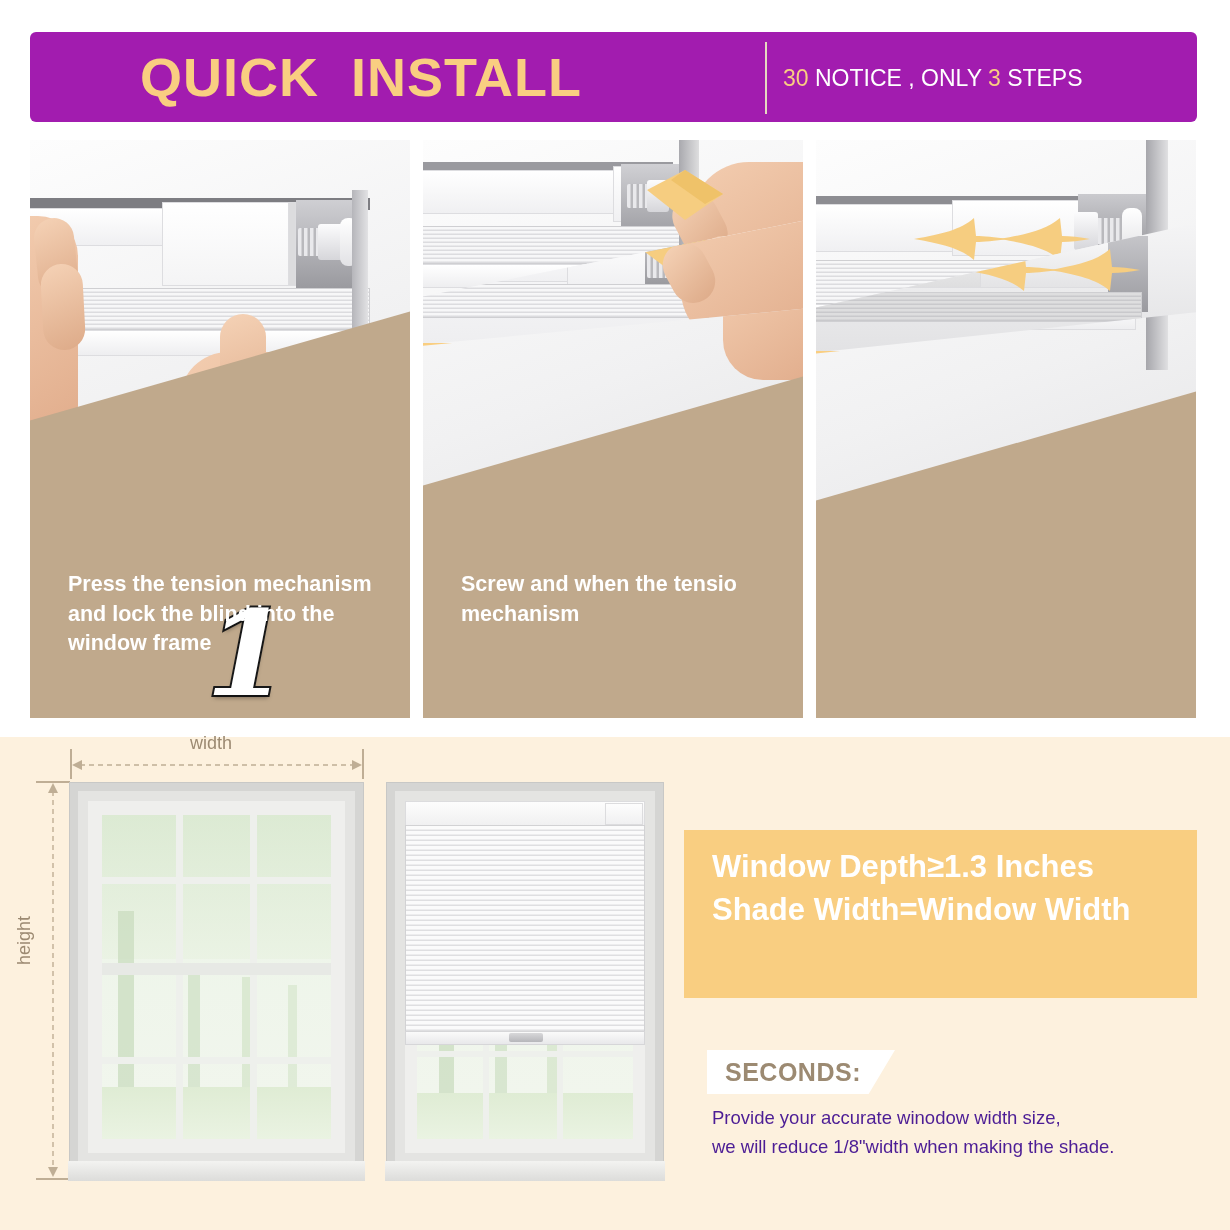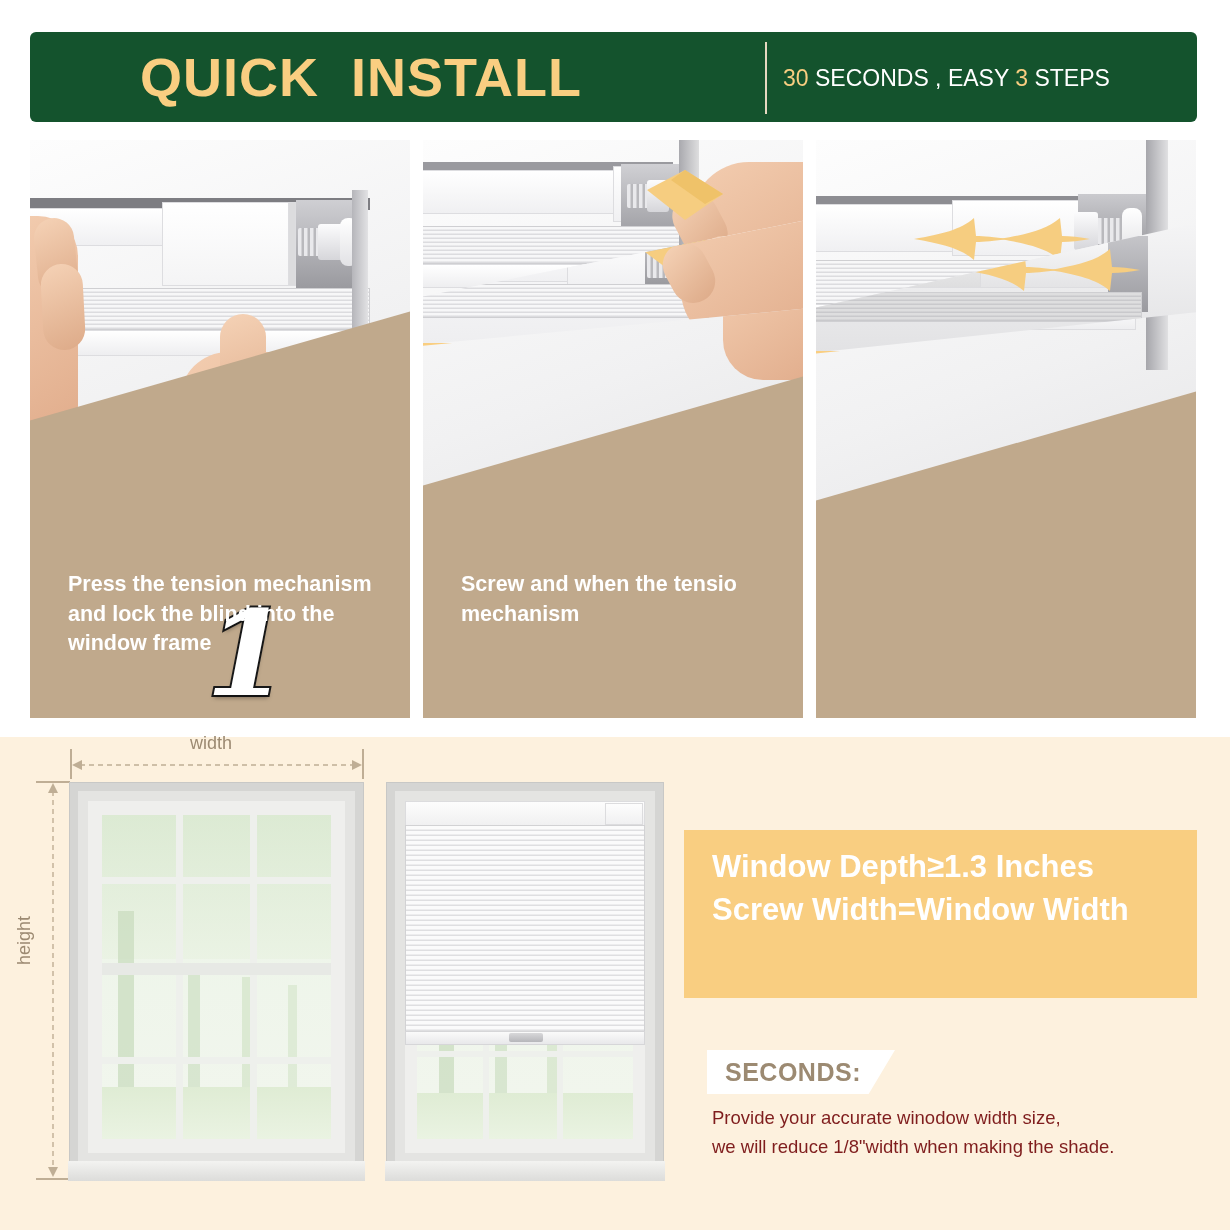--- a/index.html
+++ b/index.html
@@ -13,21 +13,21 @@
 
   
   #top-section{
     position:absolute; left:0; top:0; width:1230px; height:737px;
     background:#ffffff;
   }
 
   
   #header-bar{
     position:absolute; left:30px; top:32px; width:1167px; height:90px;
-    background:#14532d;
+    background:#a21caf;
     border-radius:6px;
     display:flex; align-items:center;
   }
   #header-title{
     color:#F9CE81;
     font-size:54px;
     font-weight:bold;
     letter-spacing:1px;
     margin-left:110px;
     white-space:pre;
@@ -191,33 +191,33 @@
     height:44px; padding:0 34px 0 18px;
     background:#ffffff;
     clip-path:polygon(0 0, 100% 0, 86% 100%, 0 100%);
     display:flex; align-items:center;
   }
   #notice-tag span{
     color:#9C8A72; font-size:25px; font-weight:bold; letter-spacing:.5px;
   }
   #notice-body{
     position:absolute; left:712px; top:1103px; width:470px;
-    color:#7f1d1d; font-size:18.5px; line-height:1.58;
+    color:#4c1d95; font-size:18.5px; line-height:1.58;
   }
 </style>
 </head>
 <body>
 
 <div id="top-section">
 
   <div id="header-bar">
     <div id="header-title">QUICK  INSTALL</div>
 
     <div id="header-right">
-      <div id="header-sub1"><span class="hl">30</span><span> SECONDS , EASY </span><span class="hl">3</span><span> STEPS</span></div>
+      <div id="header-sub1"><span class="hl">30</span><span> NOTICE , ONLY </span><span class="hl">3</span><span> STEPS</span></div>
     </div>
   </div>
 
   <div id="steps">
 
     <div class="step-card">
       <div class="photo">
         <div class="wall"></div>
 
         <div class="recess" style="left:-10px; top:58px; width:350px; height:12px; background:#7d7d82;"></div>
@@ -404,21 +404,21 @@
     <div class="shade-body" style="left:18px; top:42px; width:240px; height:208px;"></div>
     <div class="shade-rail" style="left:18px; top:248px; width:240px; height:14px;"></div>
     <div class="shade-grip" style="left:122px; top:250px; width:34px; height:9px;"></div>
     <div class="sill" style="left:-2px; bottom:-2px; width:280px; height:20px;"></div>
   </div>
 
 </div>
 
 <div id="spec-box">
   <div class="spec-line">Window Depth≥1.3 Inches</div>
-  <div class="spec-line">Screw Width=Window Width</div>
+  <div class="spec-line">Shade Width=Window Width</div>
 </div>
 
 <div id="notice-tag">
   <span>SECONDS:</span>
 </div>
 <div id="notice-body">
   <div>Provide your accurate winodow width size,</div>
   <div>we will reduce 1/8"width when making the shade.</div>
 </div>
 

